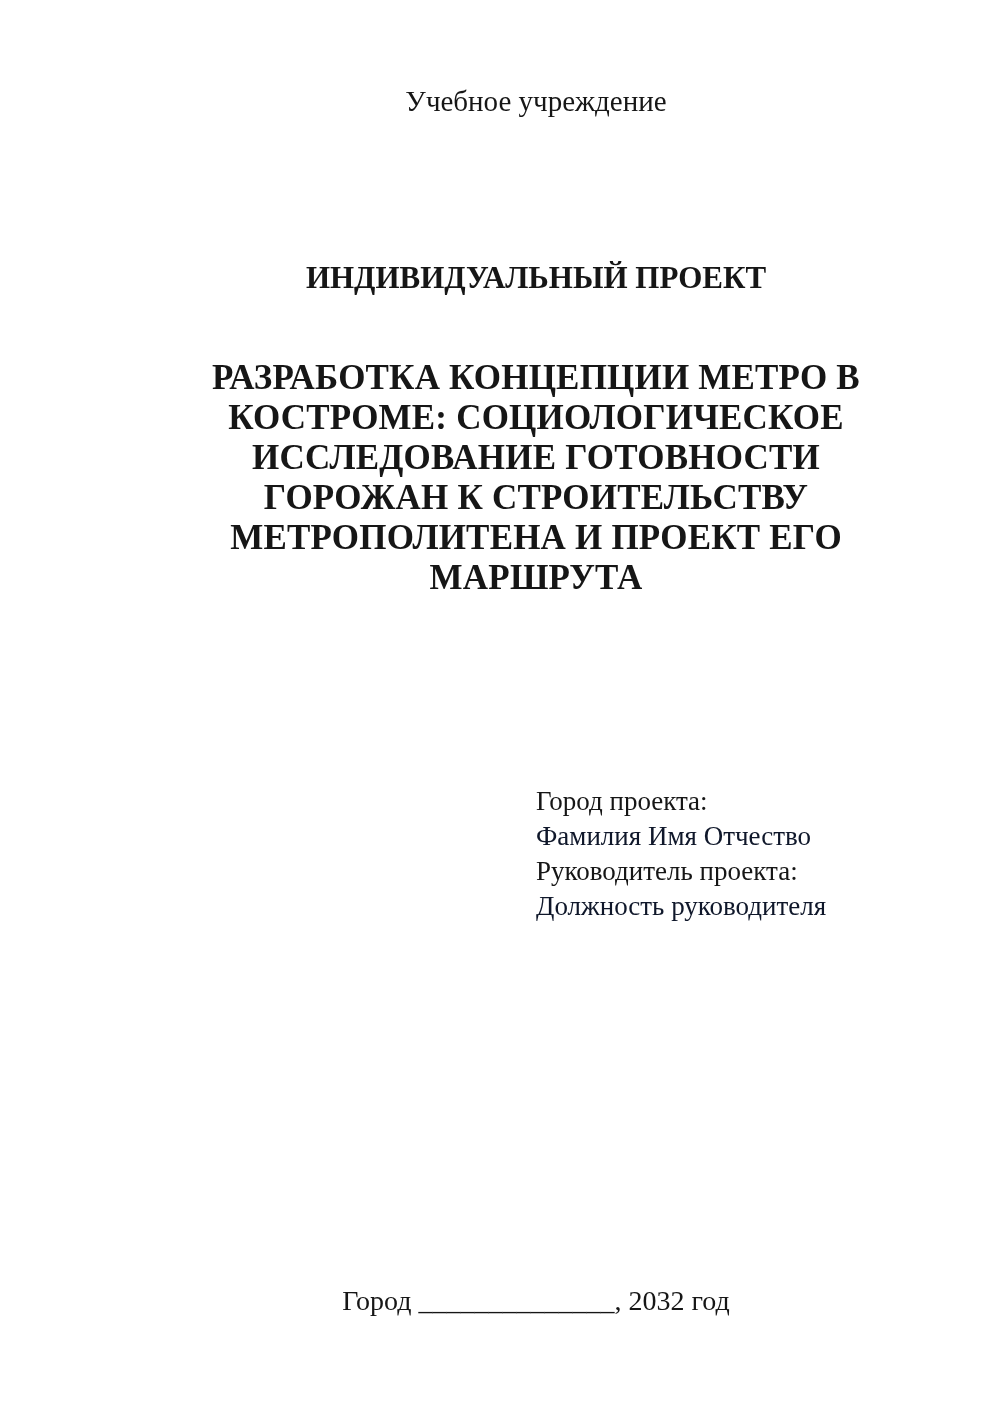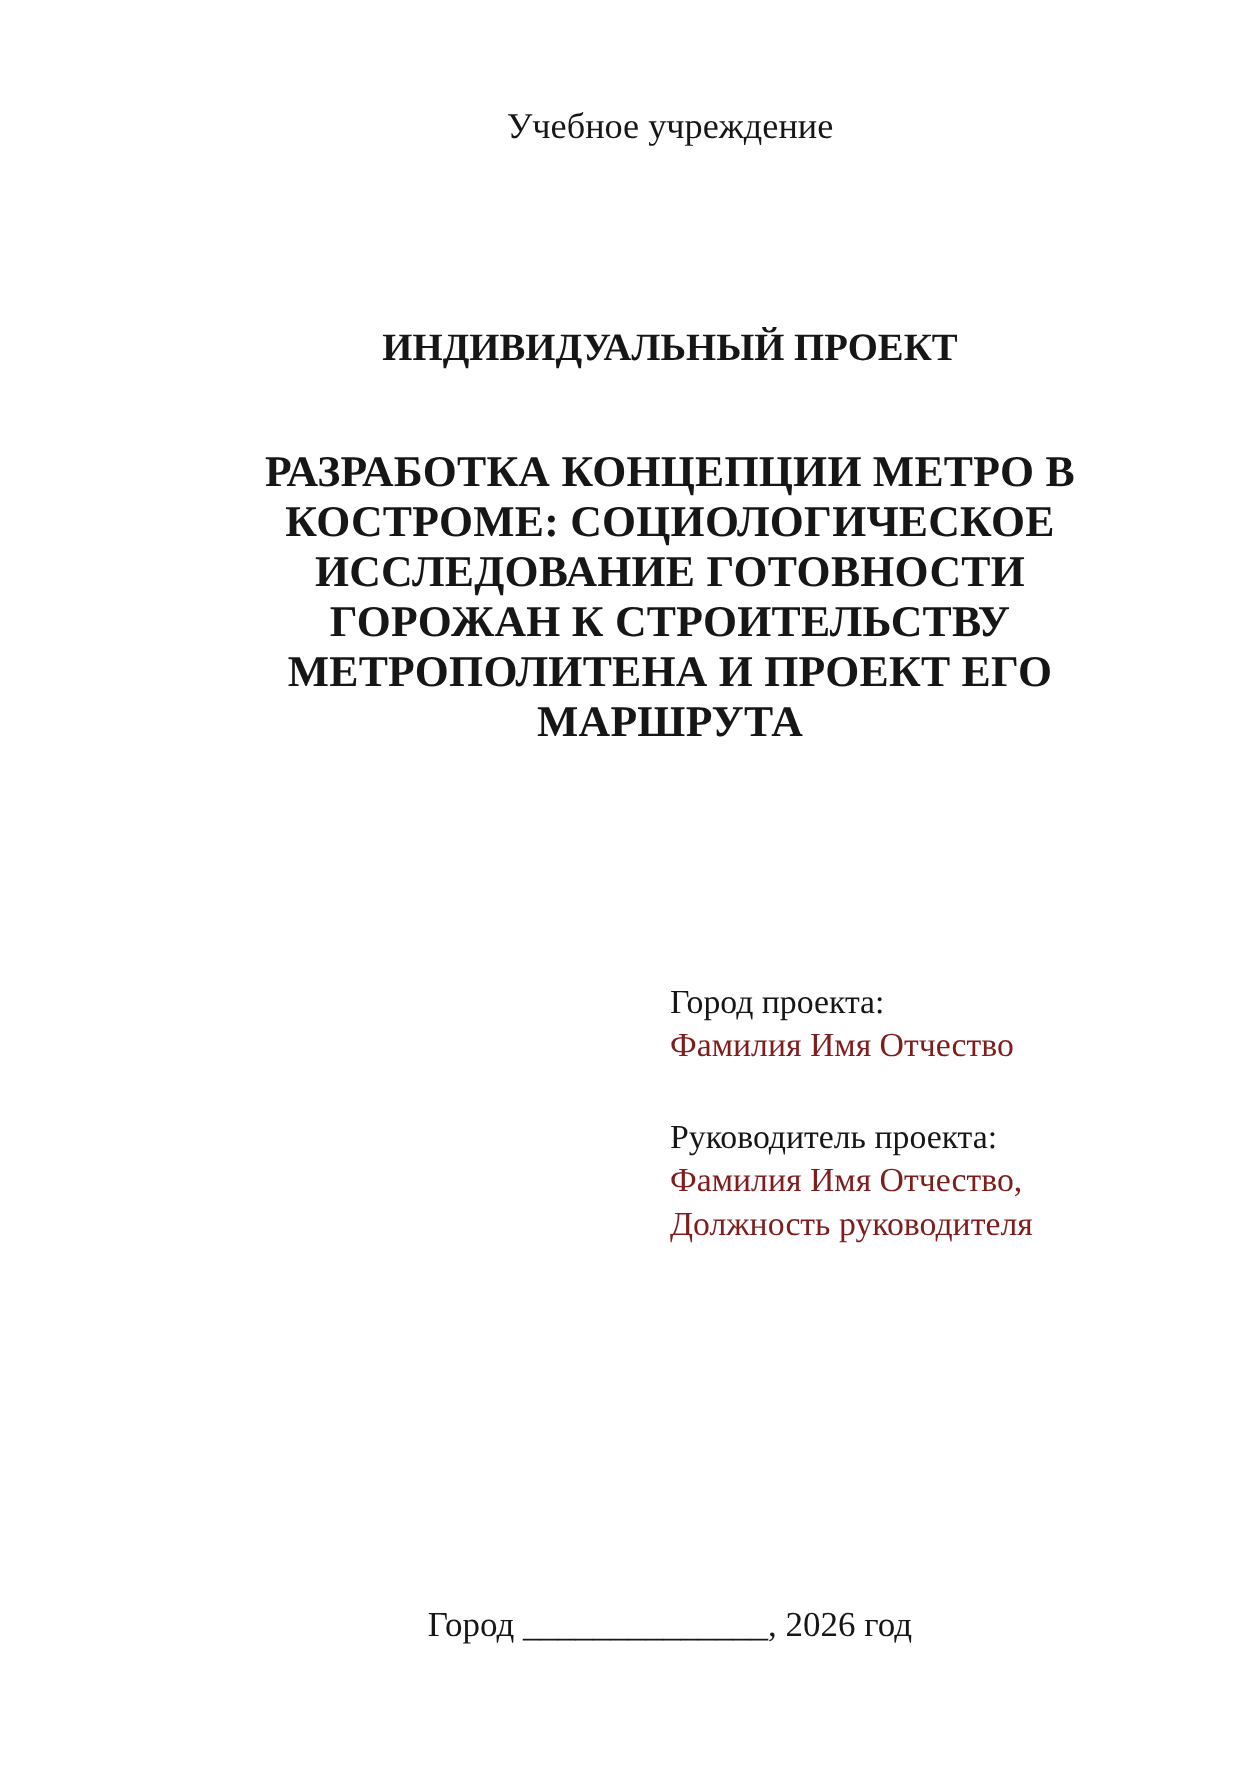--- a/index.html
+++ b/index.html
@@ -43,24 +43,23 @@
   }
   .credits {
     position: absolute;
     left: 536px;
     top: 784px;
     font-size: 27px;
     line-height: 35px;
     text-align: left;
   }
   .credit-group.supervisor {
-    margin-top: 38px;
   }
   .muted {
-    color: #7f1d1d;
+    color: #0f172a;
   }
   .footer-line {
     top: 1284px;
     font-size: 28px;
     line-height: 34px;
   }
 </style>
 </head>
 <body>
 
@@ -79,20 +78,19 @@
 
   <div class="abs-center project-type">ИНДИВИДУАЛЬНЫЙ ПРОЕКТ</div>
 
   <div class="credits">
     <div class="credit-group author">
       <div>Город проекта:</div>
       <div class="muted">Фамилия Имя Отчество</div>
     </div>
     <div class="credit-group supervisor">
       <div>Руководитель проекта:</div>
-      <div class="muted">Фамилия Имя Отчество,</div>
       <div class="muted">Должность руководителя</div>
     </div>
   </div>
 
-  <div class="abs-center footer-line">Город ______________, 2026 год</div>
+  <div class="abs-center footer-line">Город ______________, 2032 год</div>
 
 </div>
 
 </body></html>

